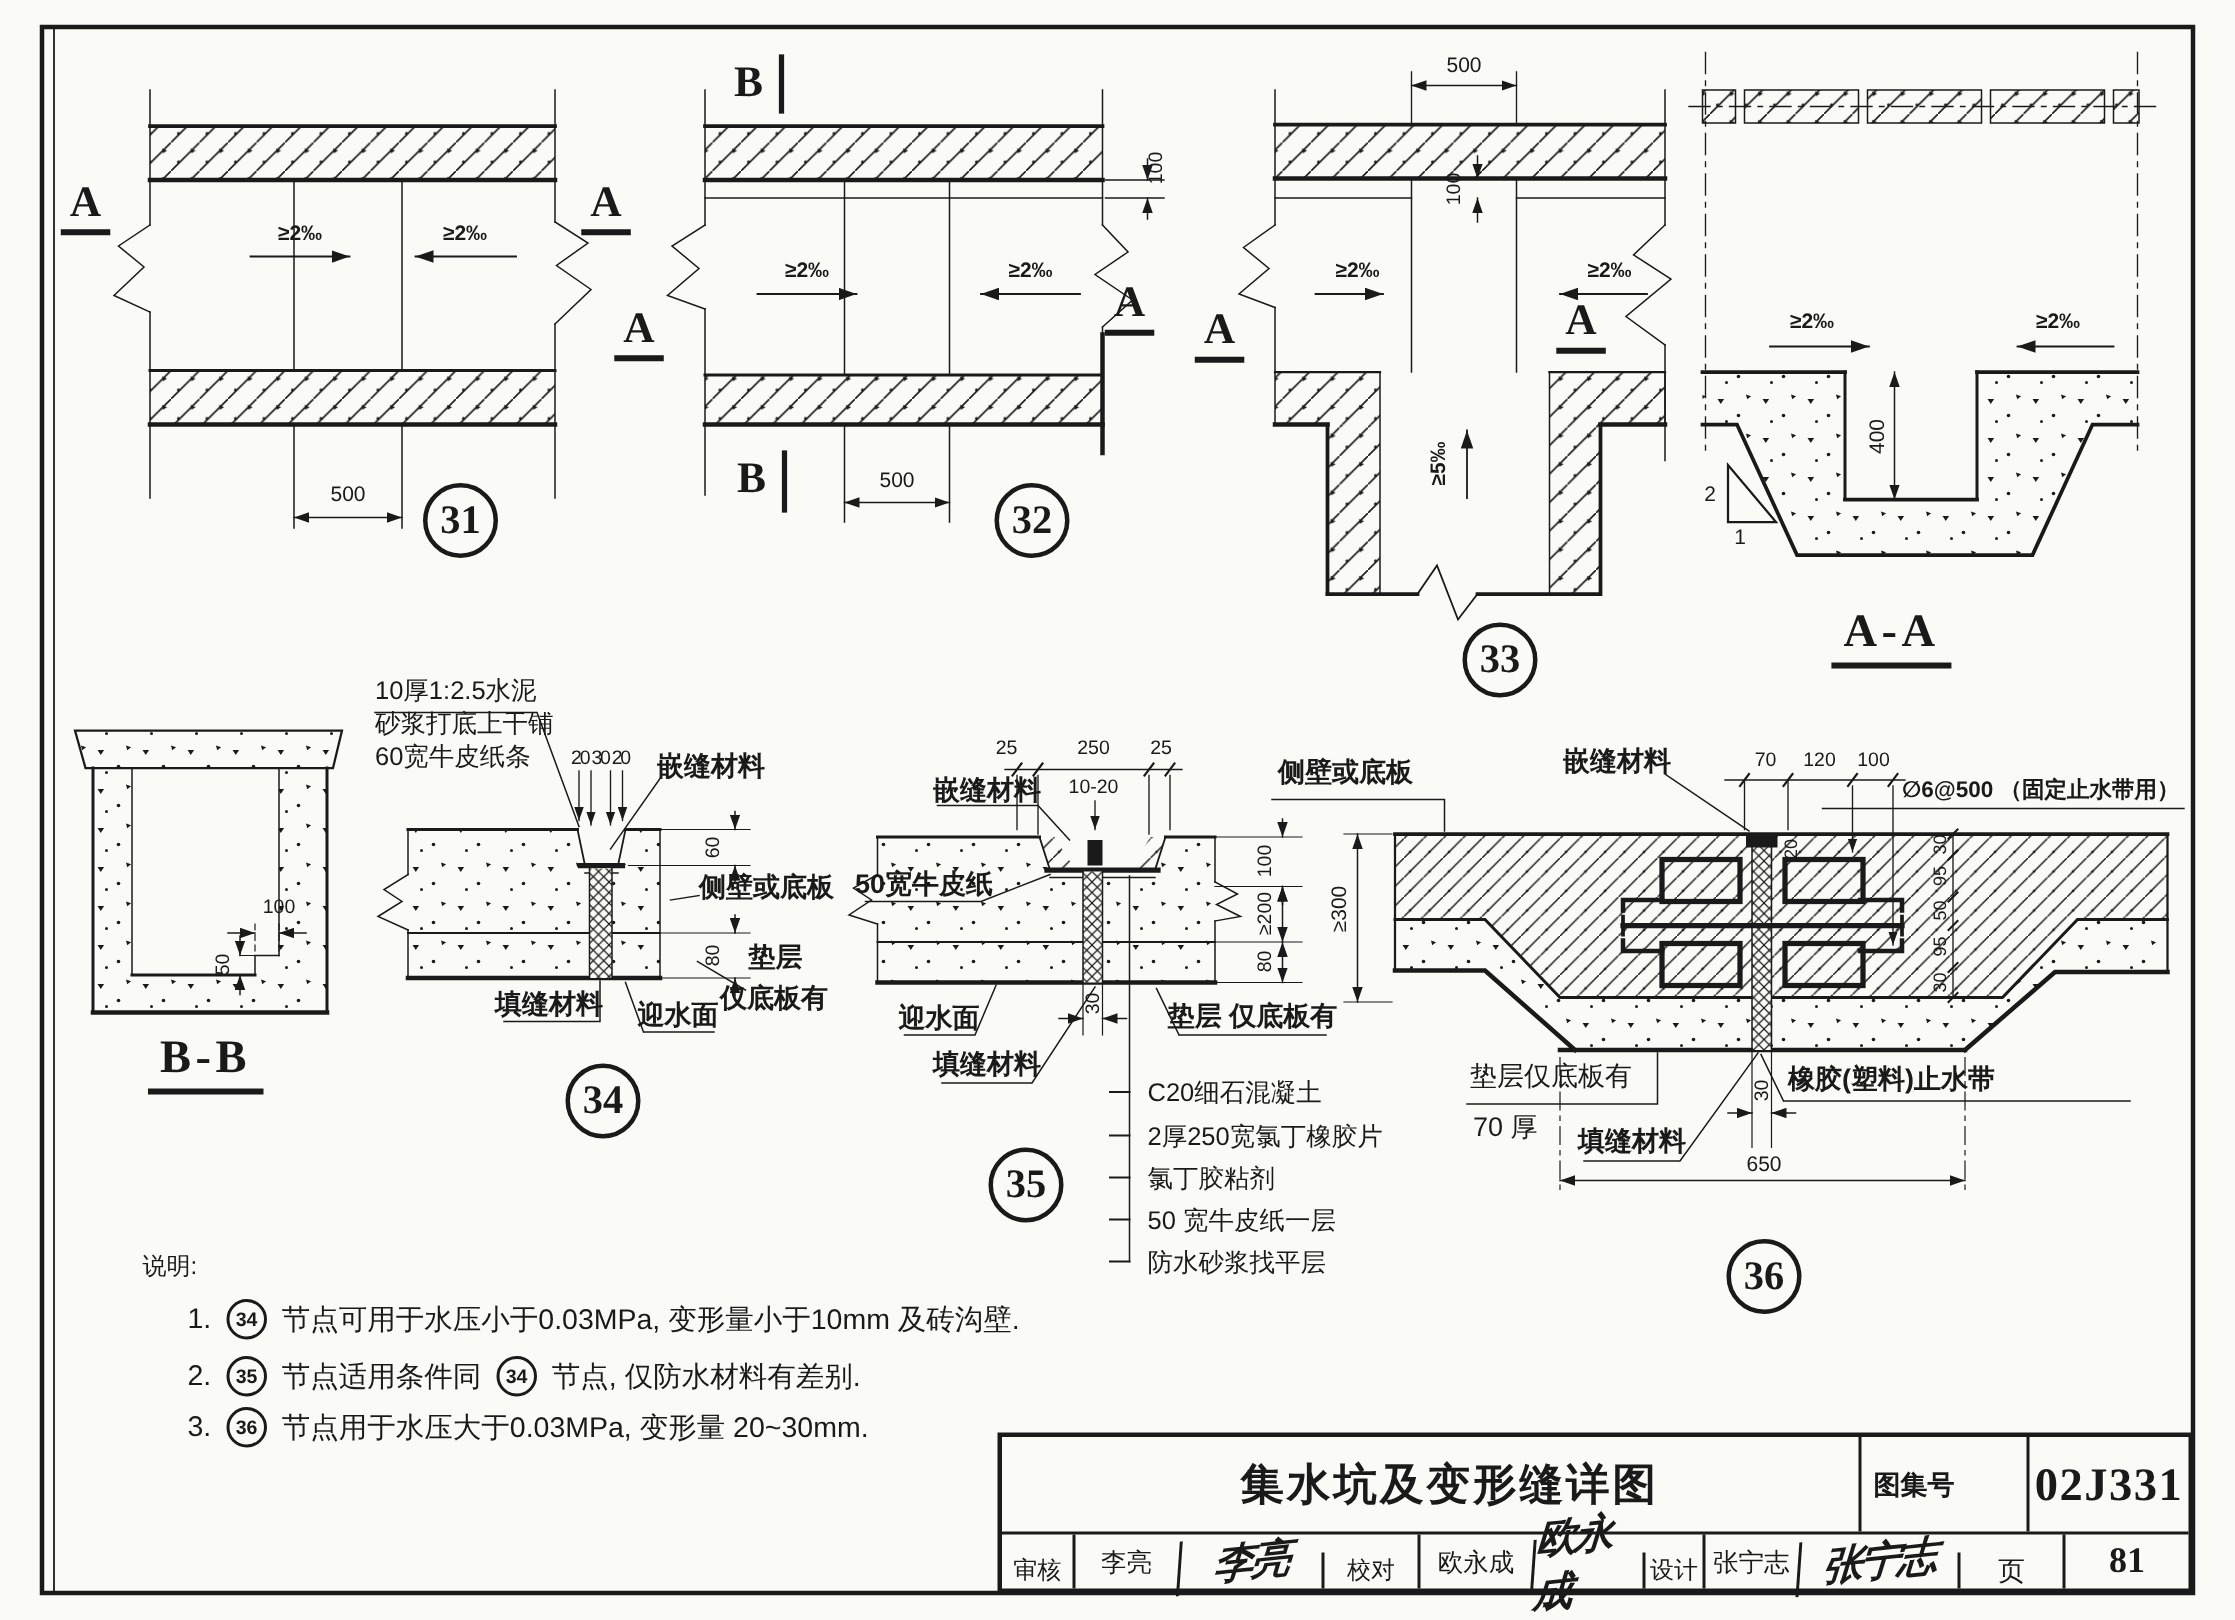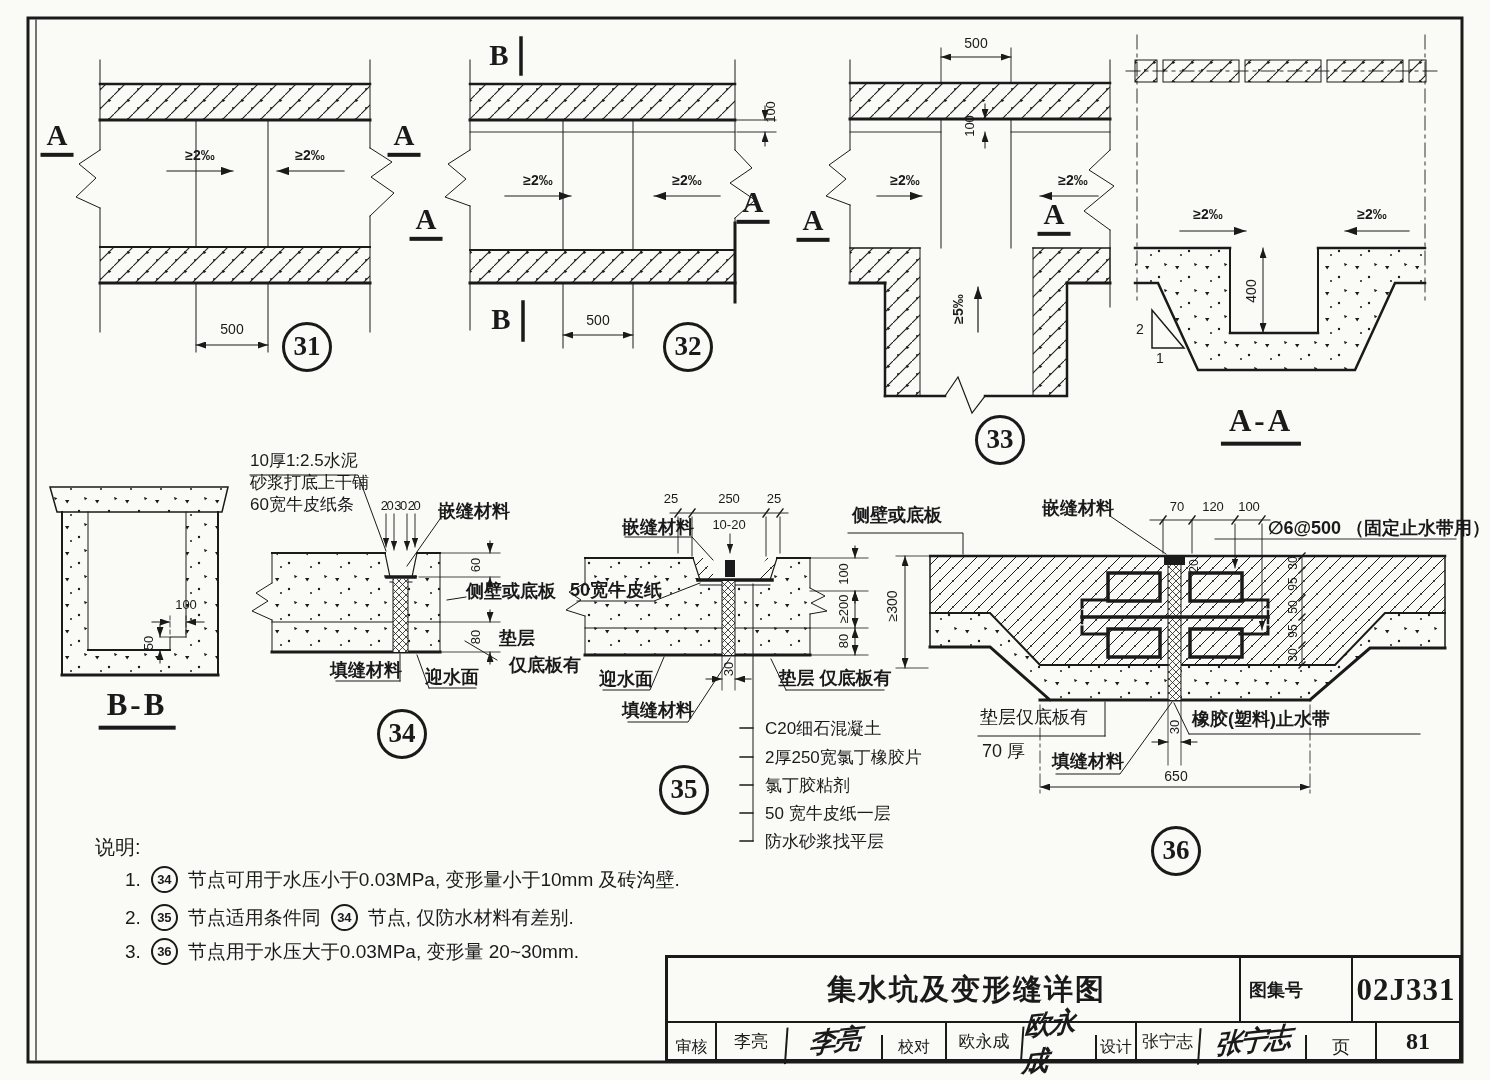--- a/index.html
+++ b/index.html
@@ -340,21 +340,21 @@
 
 <div class="tl zh2" style="left:250px;top:451px;">10厚1:2.5水泥</div>
 <div class="tl zh2" style="left:250px;top:473px;">砂浆打底上干铺</div>
 <div class="tl zh2" style="left:250px;top:495px;">60宽牛皮纸条</div>
 <div class="t dims sq" style="left:400px;top:506px;">20 30 20</div>
 <div class="t zh" style="left:474px;top:511px;">嵌缝材料</div>
 <div class="tv dims" style="left:475px;top:565px;">60</div>
 <div class="tl zh" style="left:466px;top:581px;">侧壁或底板</div>
 <div class="tv dims" style="left:475px;top:637px;">80</div>
 <div class="tl zh" style="left:499px;top:628px;">垫层</div>
-<div class="tl zh" style="left:509px;top:655px;">仅底板有</div>
+<div class="tl zh" style="left:480px;top:655px;">仅底板有</div>
 <div class="t zh" style="left:366px;top:670px;">填缝材料</div>
 <div class="t zh" style="left:452px;top:677px;">迎水面</div>
 <div class="t detnum" style="left:402px;top:734px;">34</div>
 
 <div class="t dims" style="left:671px;top:499px;">25</div>
 <div class="t dims" style="left:729px;top:499px;">250</div>
 <div class="t dims" style="left:774px;top:499px;">25</div>
 <div class="t dims" style="left:729px;top:525px;">10-20</div>
 <div class="t zh" style="left:658px;top:527px;">嵌缝材料</div>
 <div class="t zh" style="left:616px;top:590px;">50宽牛皮纸</div>
@@ -370,37 +370,37 @@
 <div class="tl zh2" style="left:765px;top:776px;">氯丁胶粘剂</div>
 <div class="tl zh2" style="left:765px;top:804px;">50 宽牛皮纸一层</div>
 <div class="tl zh2" style="left:765px;top:832px;">防水砂浆找平层</div>
 <div class="t detnum" style="left:684px;top:790px;">35</div>
 
 <div class="t zh" style="left:1078px;top:508px;">嵌缝材料</div>
 <div class="t zh" style="left:897px;top:515px;">侧壁或底板</div>
 <div class="t dims" style="left:1177px;top:507px;">70</div>
 <div class="t dims" style="left:1213px;top:507px;">120</div>
 <div class="t dims" style="left:1249px;top:507px;">100</div>
-<div class="tl" style="left:1268px;top:518px;font-size:18px;font-weight:bold;">∅6@500 （固定止水带用）</div>
+<div class="tl" style="left:1268px;top:518px;font-size:15px;font-weight:bold;">∅6@500 （固定止水带用）</div>
 <div class="tv dimxs" style="left:1194px;top:566px;">20</div>
 <div class="tv dimxs" style="left:1293px;top:563px;">30</div>
 <div class="tv dimxs" style="left:1293px;top:584px;">95</div>
 <div class="tv dimxs" style="left:1293px;top:607px;">50</div>
 <div class="tv dimxs" style="left:1293px;top:631px;">95</div>
 <div class="tv dimxs" style="left:1293px;top:655px;">30</div>
 <div class="tv dim" style="left:892px;top:606px;">≥300</div>
 <div class="tl zh2" style="left:980px;top:707px;font-size:18px;">垫层仅底板有</div>
 <div class="tl zh2" style="left:982px;top:741px;font-size:18px;">70 厚</div>
 <div class="t zh" style="left:1088px;top:761px;">填缝材料</div>
 <div class="tv dims" style="left:1174px;top:727px;">30</div>
 <div class="t dim" style="left:1176px;top:776px;text-align:center;">650</div>
 <div class="tl zh" style="left:1192px;top:709px;">橡胶(塑料)止水带</div>
 <div class="t detnum" style="left:1176px;top:851px;">36</div>
 
-<div class="tl" style="left:95px;top:835px;font-size:20px;">说明:</div>
+<div class="tl" style="left:95px;top:835px;font-size:16px;">说明:</div>
 <div class="notes-line" style="left:125px;top:866px;">
   <span>1.</span>
   <span class="nref">34</span>
   <span>节点可用于水压小于0.03MPa, 变形量小于10mm 及砖沟壁.</span>
 </div>
 <div class="notes-line" style="left:125px;top:904px;">
   <span>2.</span>
   <span class="nref">35</span>
   <span>节点适用条件同</span>
   <span class="nref">34</span>

